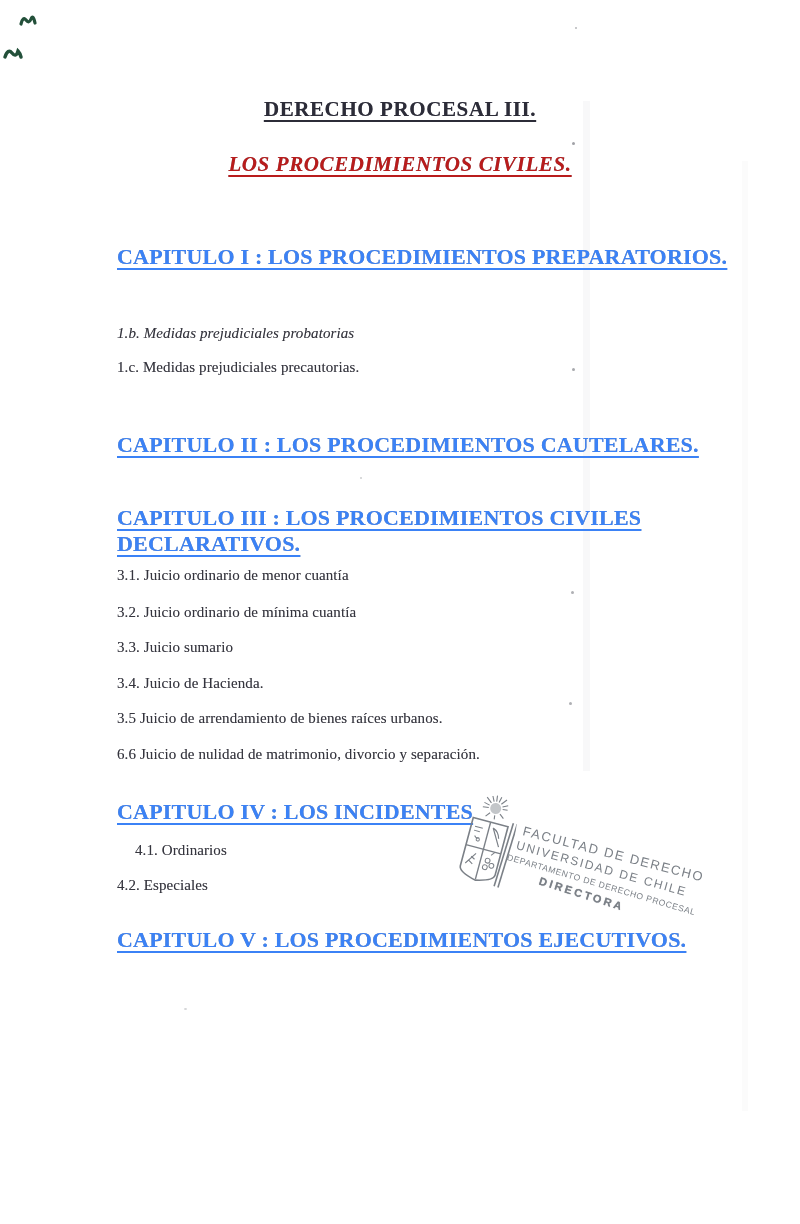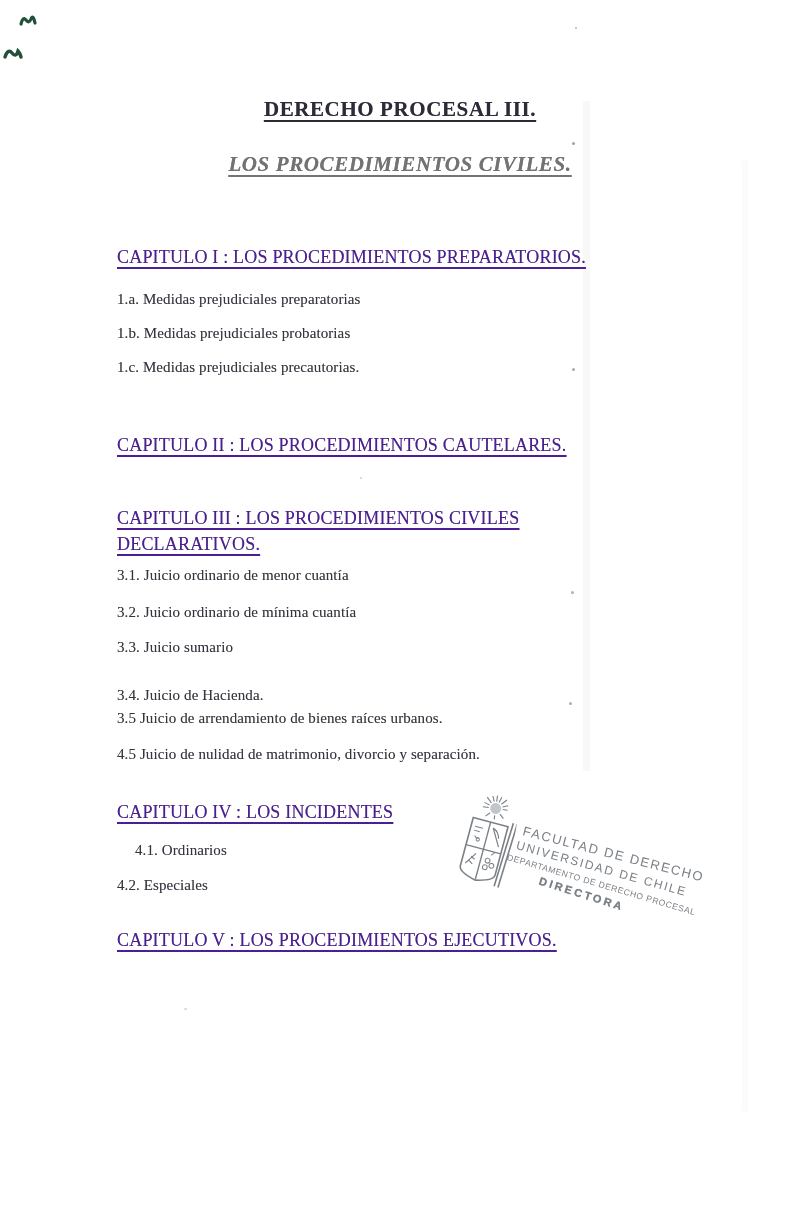--- a/index.html
+++ b/index.html
@@ -14,31 +14,31 @@
   .streak{position:absolute;background:rgba(120,125,135,0.05);pointer-events:none;}
   .speck{position:absolute;border-radius:50%;background:#6d6f76;pointer-events:none;}
 
   .doc-title{
     position:absolute;left:0;right:0;top:86px;text-align:center;
     font-size:21px;font-weight:bold;letter-spacing:0.6px;color:#2c2c38;
     text-shadow:0 0 0.5px rgba(44,44,56,0.55);
   }
   .doc-subtitle{
     position:absolute;left:0;right:0;top:141px;text-align:center;
-    font-size:21px;font-weight:bold;font-style:italic;letter-spacing:0.6px;color:#737373;
+    font-size:21px;font-weight:bold;font-style:italic;letter-spacing:0.6px;color:#b91c1c;
     text-shadow:0 0 0.5px rgba(44,44,56,0.55);
   }
   .u{
     text-decoration:underline;
     text-decoration-thickness:2px;
     text-underline-offset:4px;
   }
   .chapter-heading{
     position:absolute;left:117px;
-    font-size:18px;font-weight:normal;letter-spacing:0.2px;color:#4c1d95;
+    font-size:22px;font-weight:bold;letter-spacing:0.2px;color:#3b82f6;
     text-shadow:0 0 0.5px rgba(44,44,56,0.5);
     line-height:26px;
   }
   .item{
     position:absolute;left:117px;
     font-size:15px;color:#35353e;letter-spacing:0.1px;
     text-shadow:0 0 0.3px rgba(53,53,62,0.4);
   }
 
   
@@ -84,36 +84,35 @@
   <div class="speck" style="left:572px;top:357px;width:3px;height:3px;opacity:.6;"></div>
   <div class="speck" style="left:360px;top:466px;width:2px;height:2px;opacity:.35;"></div>
   <div class="speck" style="left:571px;top:580px;width:3px;height:3px;opacity:.55;"></div>
   <div class="speck" style="left:569px;top:691px;width:3px;height:3px;opacity:.55;"></div>
   <div class="speck" style="left:184px;top:997px;width:3px;height:2px;opacity:.3;"></div>
 
   <div class="doc-title"><span class="u">DERECHO PROCESAL III.</span></div>
   <div class="doc-subtitle"><span class="u">LOS PROCEDIMIENTOS CIVILES.</span></div>
 
   <div class="chapter-heading" style="top:233px;"><span class="u">CAPITULO I :  LOS PROCEDIMIENTOS PREPARATORIOS.</span></div>
-  <div class="item" style="top:280px;">1.a. Medidas prejudiciales preparatorias</div>
-  <div class="item" style="top:314px;">1.b. Medidas prejudiciales probatorias</div>
+  <div class="item" style="top:314px;font-style:italic;">1.b. Medidas prejudiciales probatorias</div>
   <div class="item" style="top:348px;">1.c. Medidas prejudiciales precautorias.</div>
 
   <div class="chapter-heading" style="top:421px;"><span class="u">CAPITULO II : LOS PROCEDIMIENTOS CAUTELARES.</span></div>
 
   <div class="chapter-heading" style="top:494px;">
     <span class="u">CAPITULO III : LOS PROCEDIMIENTOS CIVILES</span><br>
     <span class="u">DECLARATIVOS.</span>
   </div>
   <div class="item" style="top:556px;">3.1. Juicio ordinario de menor cuantía</div>
   <div class="item" style="top:593px;">3.2. Juicio ordinario de mínima cuantía</div>
   <div class="item" style="top:628px;">3.3. Juicio sumario</div>
-  <div class="item" style="top:664px;margin-top:12px;">3.4. Juicio de Hacienda.</div>
+  <div class="item" style="top:664px;">3.4. Juicio de Hacienda.</div>
   <div class="item" style="top:699px;text-align:right;">3.5 Juicio de arrendamiento de bienes raíces urbanos.</div>
-  <div class="item" style="top:735px;">4.5 Juicio de nulidad de matrimonio, divorcio y separación.</div>
+  <div class="item" style="top:735px;">6.6 Juicio de nulidad de matrimonio, divorcio y separación.</div>
 
   <div class="chapter-heading" style="top:788px;"><span class="u">CAPITULO IV : LOS  INCIDENTES</span></div>
   <div class="item" style="top:831px;margin-left:18px;">4.1. Ordinarios</div>
   <div class="item" style="top:866px;">4.2. Especiales</div>
 
   <div class="chapter-heading" style="top:916px;text-align:center;"><span class="u">CAPITULO V : LOS  PROCEDIMIENTOS EJECUTIVOS.</span></div>
 
   <div class="stamp">
     <div class="stamp-inner">
       <svg class="stamp-emblem" width="54" height="112" viewBox="0 0 54 112">

